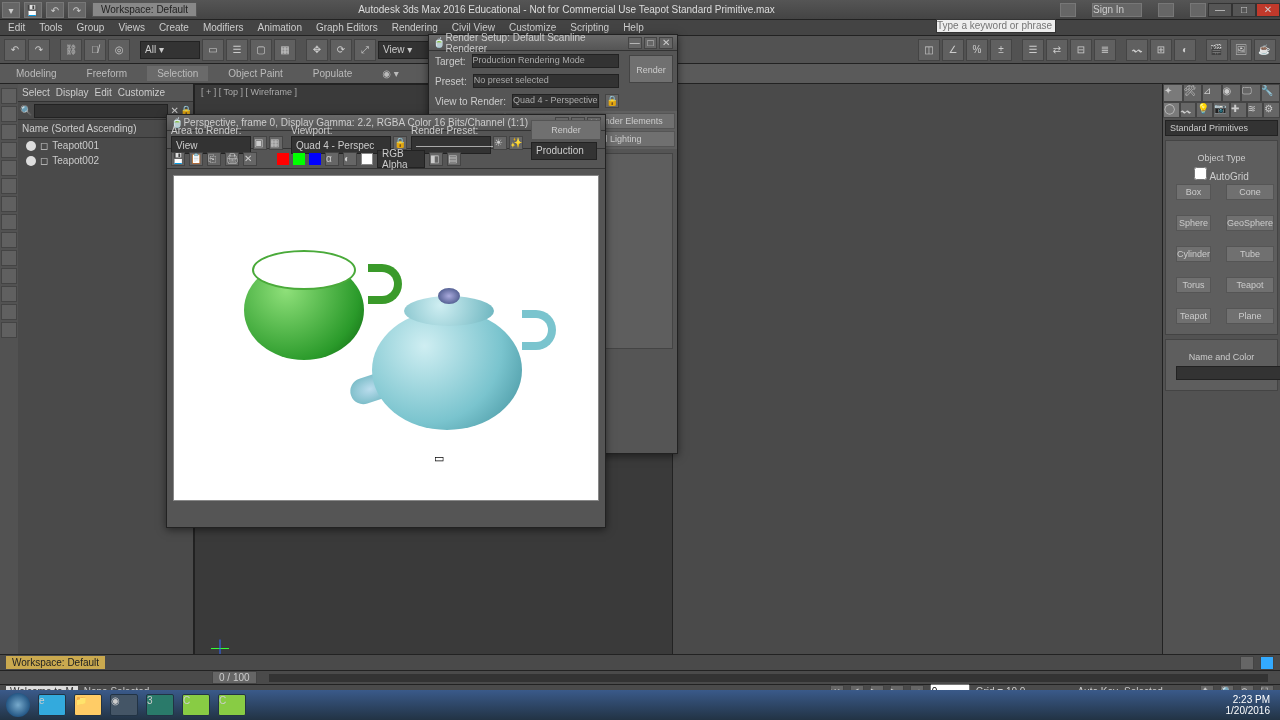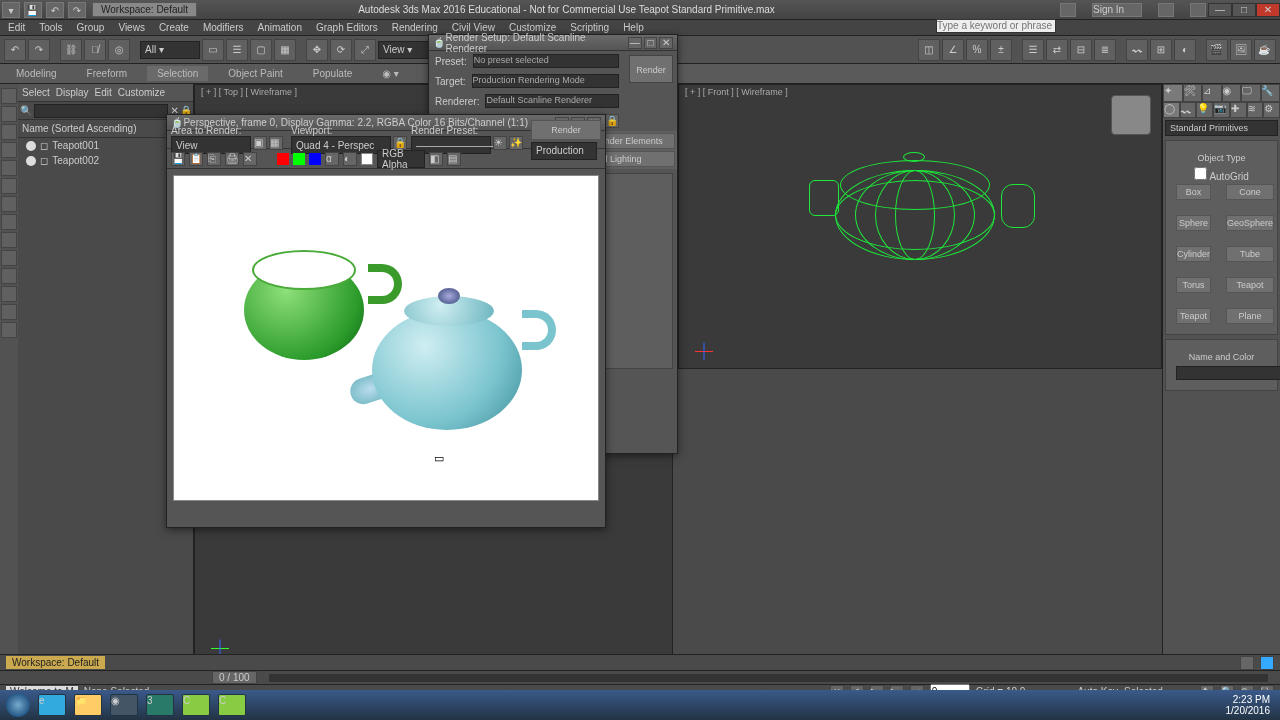--- a/index.html
+++ b/index.html
@@ -230,39 +230,20 @@
   </div>
 
   <div class="viewports">
     <div class="vp vp-tl">
       <div class="vp-label">[ + ] [ Top ] [ Wireframe ]</div>
       <div class="axis">
           <div class="ax" style="background:#f33;transform:rotate(0deg)"></div>
           <div class="ax" style="background:#3f3;transform:rotate(-90deg)"></div>
         </div>
     </div>
-    <div class="vp vp-tr">
-      <div class="vp-label">[ + ] [ Front ] [ Wireframe ]</div>
-      <div class="cube-gizmo"></div>
-      <div class="wire">
-        <div class="wb" style="width:160px;height:90px;left:20px;top:10px;"></div>
-        <div class="wb" style="width:160px;height:70px;left:20px;top:20px;"></div>
-        <div class="wb" style="width:150px;height:50px;left:25px;top:0px;"></div>
-        <div class="wb" style="width:120px;height:90px;left:40px;top:10px;"></div>
-        <div class="wb" style="width:80px;height:90px;left:60px;top:10px;"></div>
-        <div class="wb" style="width:40px;height:90px;left:80px;top:10px;"></div>
-        <div class="wb" style="width:30px;height:36px;left:-6px;top:20px;border-radius:6px;"></div>
-        <div class="wb" style="width:34px;height:44px;right:-10px;top:24px;border-radius:12px;"></div>
-        <div class="wb" style="width:22px;height:10px;left:88px;top:-8px;"></div>
-      </div>
-      <div class="axis">
-          <div class="ax" style="background:#f33"></div>
-          <div class="ax" style="background:#36f;transform:rotate(-90deg)"></div>
-        </div>
-    </div>
     <div class="vp vp-bl">
       <div class="vp-label">[ + ] [ Left ] [ Wireframe ]</div>
       <div class="axis">
           <div class="ax" style="background:#3f3"></div>
           <div class="ax" style="background:#36f;transform:rotate(-90deg)"></div>
         </div>
     </div>
   </div>
 
   <div class="cmd-panel">
@@ -315,30 +296,26 @@
       <span>🍵</span>
       <span>Render Setup: Default Scanline Renderer</span>
       <span class="sp"></span>
       <div class="xb">—</div>
       <div class="xb">□</div>
       <div class="xb">✕</div>
     </div>
   <div style="display:flex;">
     <div style="flex:1;">
       <div class="row">
+          <span>Target:</span>
+          <div class="dd">Production Rendering Mode</div>
+        </div>
+      <div class="row">
           <span>Preset:</span>
           <div class="dd">No preset selected</div>
-        </div>
-      <div class="row">
-          <span>Target:</span>
-          <div class="dd">Production Rendering Mode</div>
-        </div>
-      <div class="row">
-          <span>Renderer:</span>
-          <div class="dd">Default Scanline Renderer</div>
         </div>
       <div class="row">
           <span>View to Render:</span>
           <div class="dd">Quad 4 - Perspective</div>
           <div class="sbtn">🔒</div>
         </div>
     </div>
     <div class="rbtn">Render</div>
   </div>
   <div class="row" style="background:#606060;gap:2px;padding:2px;">

